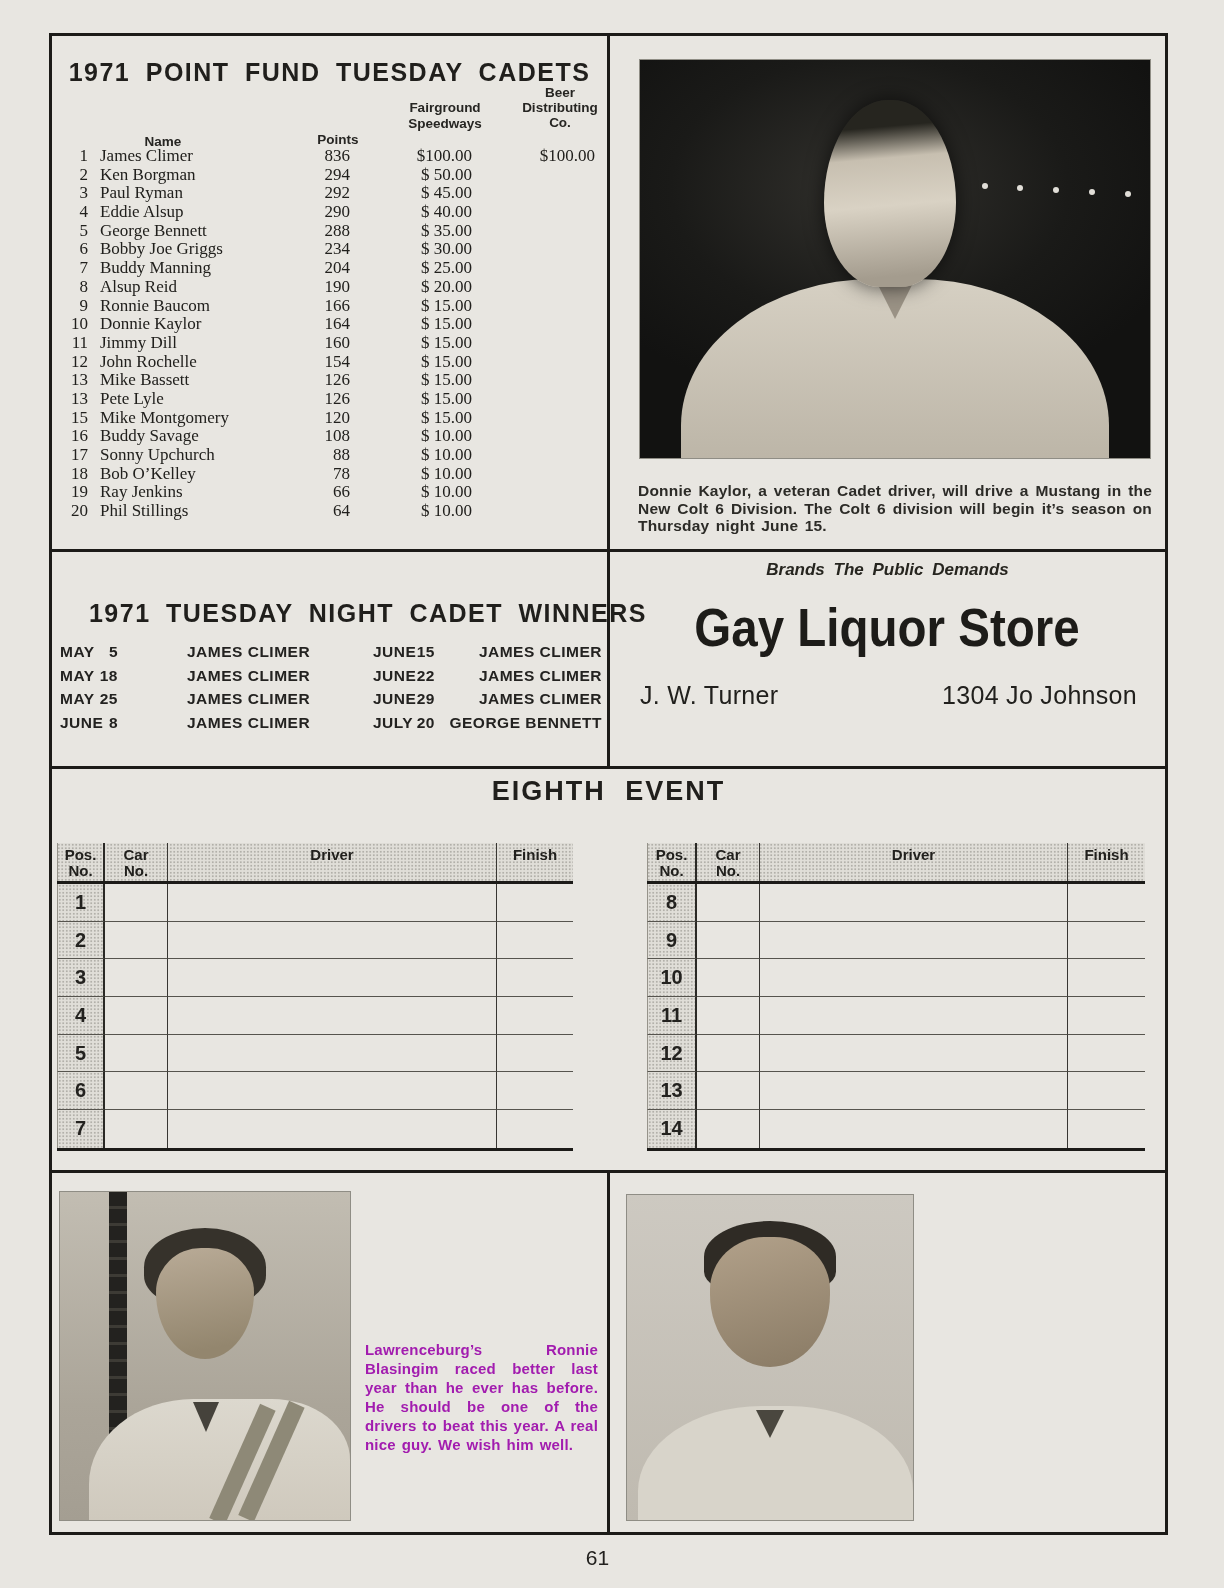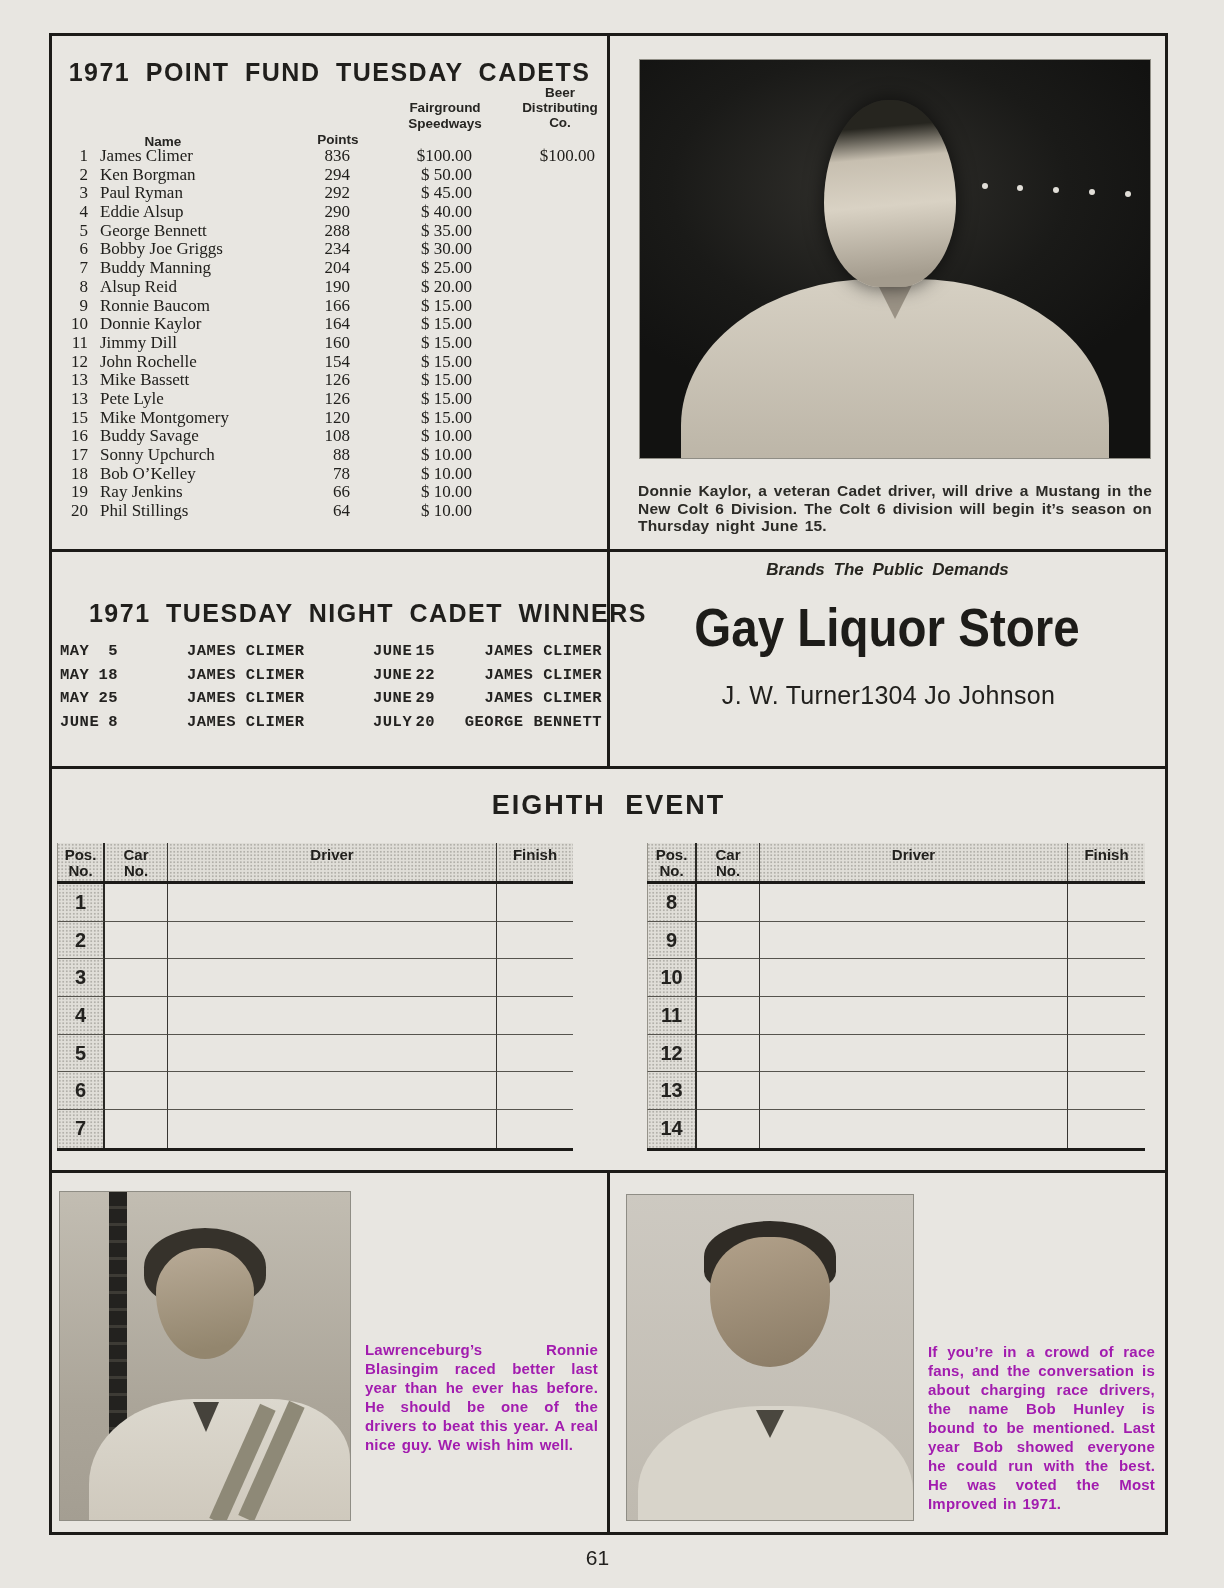--- a/index.html
+++ b/index.html
@@ -81,37 +81,37 @@
     border-top:28px solid #4a473f;}
 
   .caption{font-weight:700;font-size:15.5px;line-height:17.6px;color:#2c2b27;
     text-align:justify;word-spacing:2px;letter-spacing:.2px;}
 
   
   .win-title{left:0;top:563px;width:632px;text-align:center;
     font-weight:700;font-size:25px;letter-spacing:1.5px;word-spacing:7px;color:#201f1c;}
   .win-rows{left:8px;top:604px;width:542px;}
   .win-row{display:grid;grid-template-columns:58px 255px 62px 1fr;
-    font-weight:700;font-size:15.5px;line-height:23.6px;letter-spacing:.5px;color:#232220;font-family:Liberation Mono, monospace;}
+    font-weight:700;font-size:15.5px;line-height:23.6px;letter-spacing:.5px;color:#232220;}
   .win-date{display:flex;justify-content:space-between;}
   .win-w1{padding-left:69px;}
   .win-w2{text-align:right;}
 
   
   .ad-tag{left:558px;top:524px;width:555px;text-align:center;
     font-style:italic;font-weight:700;font-size:17px;word-spacing:4px;color:#26251f;}
   .ad-name{left:558px;top:560px;width:555px;text-align:center;}
   .ad-name span{display:inline-block;transform:scaleX(.88);transform-origin:center;
     font-weight:700;font-size:54px;letter-spacing:0;color:#1d1c19;}
-  .ad-row{left:588px;width:497px;display:flex;justify-content:center;
+  .ad-row{left:588px;width:497px;display:flex;justify-content:space-between;
     font-size:25px;color:#21201d;letter-spacing:.3px;}
 
   
   .ev-title{left:0;top:740px;width:1113px;text-align:center;
-    font-weight:700;font-size:27px;letter-spacing:2px;word-spacing:10px;color:#201f1c;margin-top:14px;}
+    font-weight:700;font-size:27px;letter-spacing:2px;word-spacing:10px;color:#201f1c;}
   .ev-table{position:absolute;top:807px;border-bottom:3px solid #1c1b18;}
   .ev-left{left:5px;width:516px;}
   .ev-right{left:595px;width:498px;}
   .ev-head{display:grid;height:41px;border-bottom:3px solid #1c1b18;box-sizing:border-box;}
   .ev-left .ev-head,.ev-left .ev-row{grid-template-columns:48px 63px 1fr 76px;}
   .ev-right .ev-head,.ev-right .ev-row{grid-template-columns:50px 63px 1fr 77px;}
   .ev-head>div{font-weight:700;font-size:15px;line-height:16px;padding-top:4px;
     text-align:center;color:#21201d;}
   .ev-row{display:grid;height:37.7px;box-sizing:border-box;}
   .ev-row:not(:last-child)>div{border-bottom:1px solid #56544e;}
@@ -496,17 +496,16 @@
     <div class="b-face"></div>
   </div>
   <div class="abs bio" style="left:313px;top:1304px;width:233px;">Lawrenceburg’s Ronnie Blasingim raced better last year than he ever has before. He should be one of the drivers to beat this year. A real nice guy. We wish him well.</div>
 
   <div class="abs photo photo-br" style="left:575px;top:1159px;width:286px;height:325px;">
     <div class="h-shirt"></div>
     <div class="h-collar"></div>
     <div class="h-hair"></div>
     <div class="h-face"></div>
   </div>
-  <div class="abs bio" style="left:876px;top:1306px;width:227px;">If you’re in a crowd of race fans, and the conversation is about charging race drivers, the name Bob Hunley is bound to be mentioned. Last year Bob showed everyone he could run with the best. He was voted the Most Improved in 1971.</div>
 
 </div>
 
 <div class="pagenum">61</div>
 
 </body></html>

